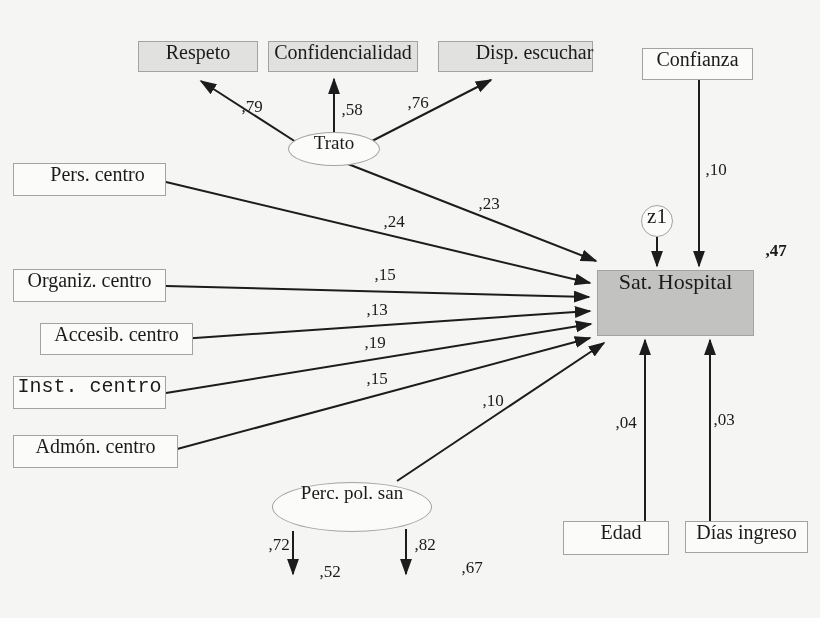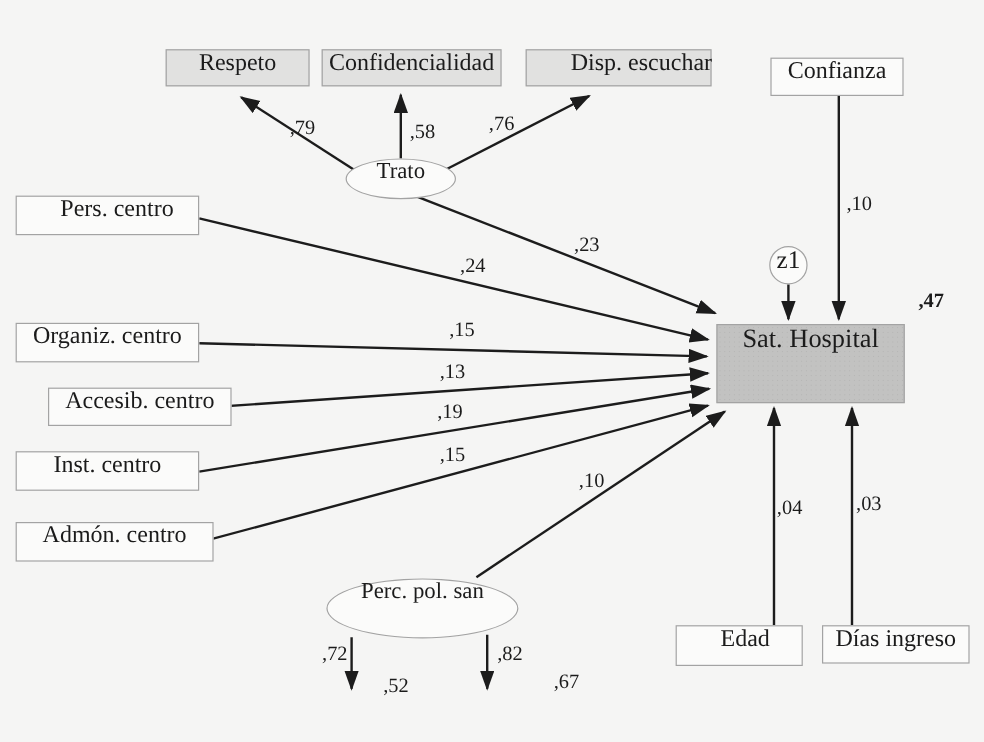--- a/index.html
+++ b/index.html
@@ -93,21 +93,21 @@
 
   <div class="node" style="left:13px;top:163px;width:153px;height:33px;padding-left:16px;">
     <span>Pers. centro</span>
   </div>
   <div class="node" style="left:13px;top:269px;width:153px;height:33px;">
     <span>Organiz. centro</span>
   </div>
   <div class="node" style="left:13px;top:323px;width:153px;height:32px;margin-left:27px;">
     <span>Accesib. centro</span>
   </div>
-  <div class="node" style="left:13px;top:376px;width:153px;height:33px;">
+  <div class="node" style="left:13px;top:376px;width:153px;height:33px;font-family:Liberation Mono, monospace;">
     <span>Inst. centro</span>
   </div>
   <div class="node" style="left:13px;top:435px;width:165px;height:33px;">
     <span>Admón. centro</span>
   </div>
 
   <div class="node outcome" style="left:597px;top:270px;width:157px;height:66px;">
     <span>Sat. Hospital</span>
   </div>
 
@@ -133,20 +133,20 @@
   <span class="coef" style="left:418px;top:103px;">,76</span>
   <span class="coef" style="left:489px;top:204px;">,23</span>
   <span class="coef" style="left:394px;top:222px;">,24</span>
   <span class="coef" style="left:385px;top:275px;">,15</span>
   <span class="coef" style="left:377px;top:310px;">,13</span>
   <span class="coef" style="left:375px;top:343px;">,19</span>
   <span class="coef" style="left:377px;top:379px;">,15</span>
   <span class="coef" style="left:493px;top:401px;">,10</span>
   <span class="coef" style="left:716px;top:170px;">,10</span>
   <span class="coef bold" style="left:736px;top:251px;">,47</span>
-  <span class="coef" style="left:626px;top:423px;margin-left:32px;">,04</span>
+  <span class="coef" style="left:626px;top:423px;">,04</span>
   <span class="coef" style="left:724px;top:420px;">,03</span>
   <span class="coef" style="left:279px;top:545px;">,72</span>
   <span class="coef" style="left:425px;top:545px;">,82</span>
   <span class="coef" style="left:330px;top:572px;">,52</span>
   <span class="coef" style="left:472px;top:568px;">,67</span>
 
 </div>
 
 </body></html>

